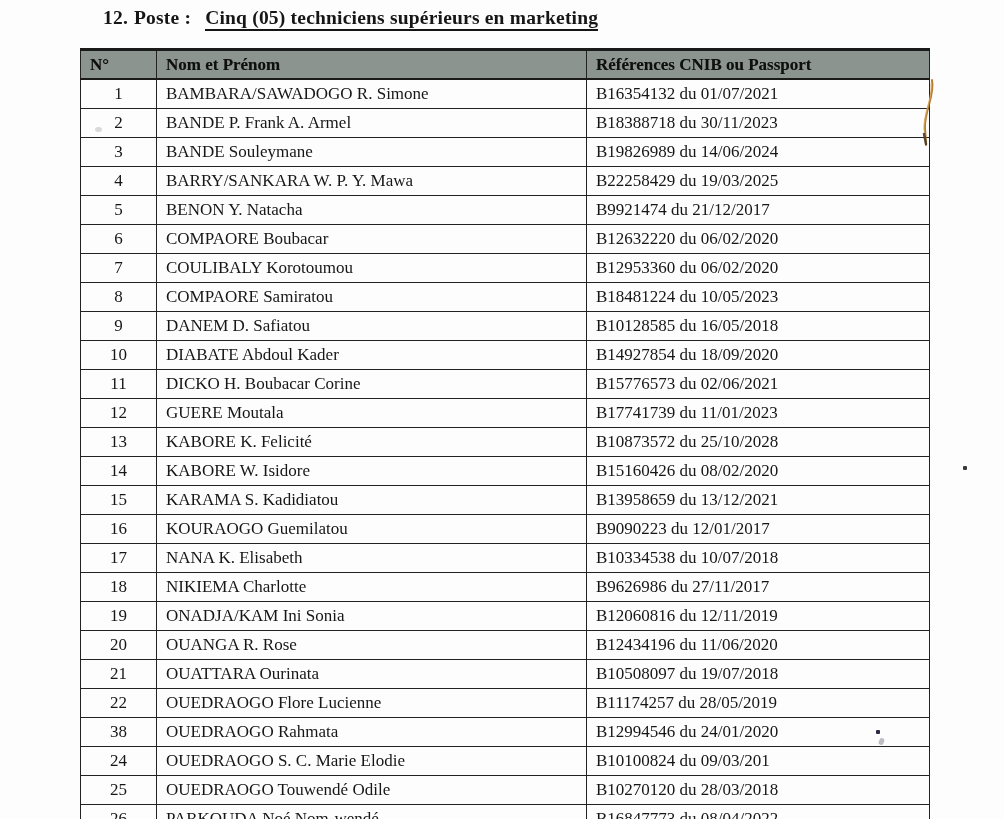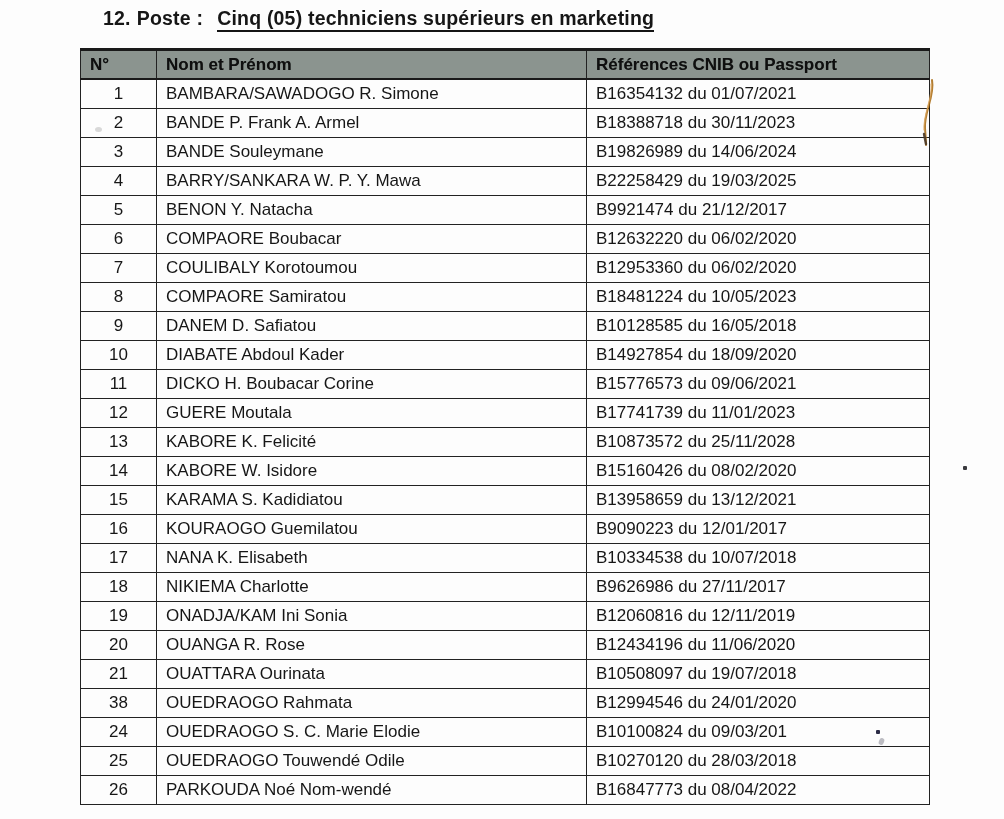--- a/index.html
+++ b/index.html
@@ -10,21 +10,21 @@
   }
   html,body{margin:0;padding:0;}
   body{
     width:1004px;height:819px;
     background:var(--page-bg);
     font-family:"Liberation Sans","DejaVu Sans",sans-serif;
     color:var(--text);
     position:relative;
     overflow:hidden;
   }
-  .page{position:absolute;inset:0;}
+  .page{position:absolute;inset:0;font-family:Liberation Serif, serif;}
   
   .doc-title{
     position:absolute;left:103px;top:7px;
     font-size:19.5px;font-weight:bold;
     letter-spacing:.2px;
     white-space:nowrap;
   }
   .doc-title .num{margin-right:6px;}
   .doc-title .label{margin-right:14px;}
   .doc-title .value{
@@ -140,31 +140,31 @@
           <td class="cell-ref">B10128585 du 16/05/2018</td>
         </tr>
         <tr>
           <td class="cell-num">10</td>
           <td class="cell-name">DIABATE Abdoul Kader</td>
           <td class="cell-ref">B14927854 du 18/09/2020</td>
         </tr>
         <tr>
           <td class="cell-num">11</td>
           <td class="cell-name">DICKO H. Boubacar Corine</td>
-          <td class="cell-ref">B15776573 du 09/06/2021</td>
+          <td class="cell-ref">B15776573 du 02/06/2021</td>
         </tr>
         <tr>
           <td class="cell-num">12</td>
           <td class="cell-name">GUERE Moutala</td>
           <td class="cell-ref">B17741739 du 11/01/2023</td>
         </tr>
         <tr>
           <td class="cell-num">13</td>
           <td class="cell-name">KABORE K. Felicité</td>
-          <td class="cell-ref">B10873572 du 25/11/2028</td>
+          <td class="cell-ref">B10873572 du 25/10/2028</td>
         </tr>
         <tr>
           <td class="cell-num">14</td>
           <td class="cell-name">KABORE W. Isidore</td>
           <td class="cell-ref">B15160426 du 08/02/2020</td>
         </tr>
         <tr>
           <td class="cell-num">15</td>
           <td class="cell-name">KARAMA S. Kadidiatou</td>
           <td class="cell-ref">B13958659 du 13/12/2021</td>
@@ -191,20 +191,25 @@
         </tr>
         <tr>
           <td class="cell-num">20</td>
           <td class="cell-name">OUANGA R. Rose</td>
           <td class="cell-ref">B12434196 du 11/06/2020</td>
         </tr>
         <tr>
           <td class="cell-num">21</td>
           <td class="cell-name">OUATTARA Ourinata</td>
           <td class="cell-ref">B10508097 du 19/07/2018</td>
+        </tr>
+        <tr>
+          <td class="cell-num">22</td>
+          <td class="cell-name">OUEDRAOGO Flore Lucienne</td>
+          <td class="cell-ref">B11174257 du 28/05/2019</td>
         </tr>
         <tr>
           <td class="cell-num">38</td>
           <td class="cell-name">OUEDRAOGO Rahmata</td>
           <td class="cell-ref">B12994546 du 24/01/2020</td>
         </tr>
         <tr>
           <td class="cell-num">24</td>
           <td class="cell-name">OUEDRAOGO S. C. Marie Elodie</td>
           <td class="cell-ref">B10100824 du 09/03/201</td>

